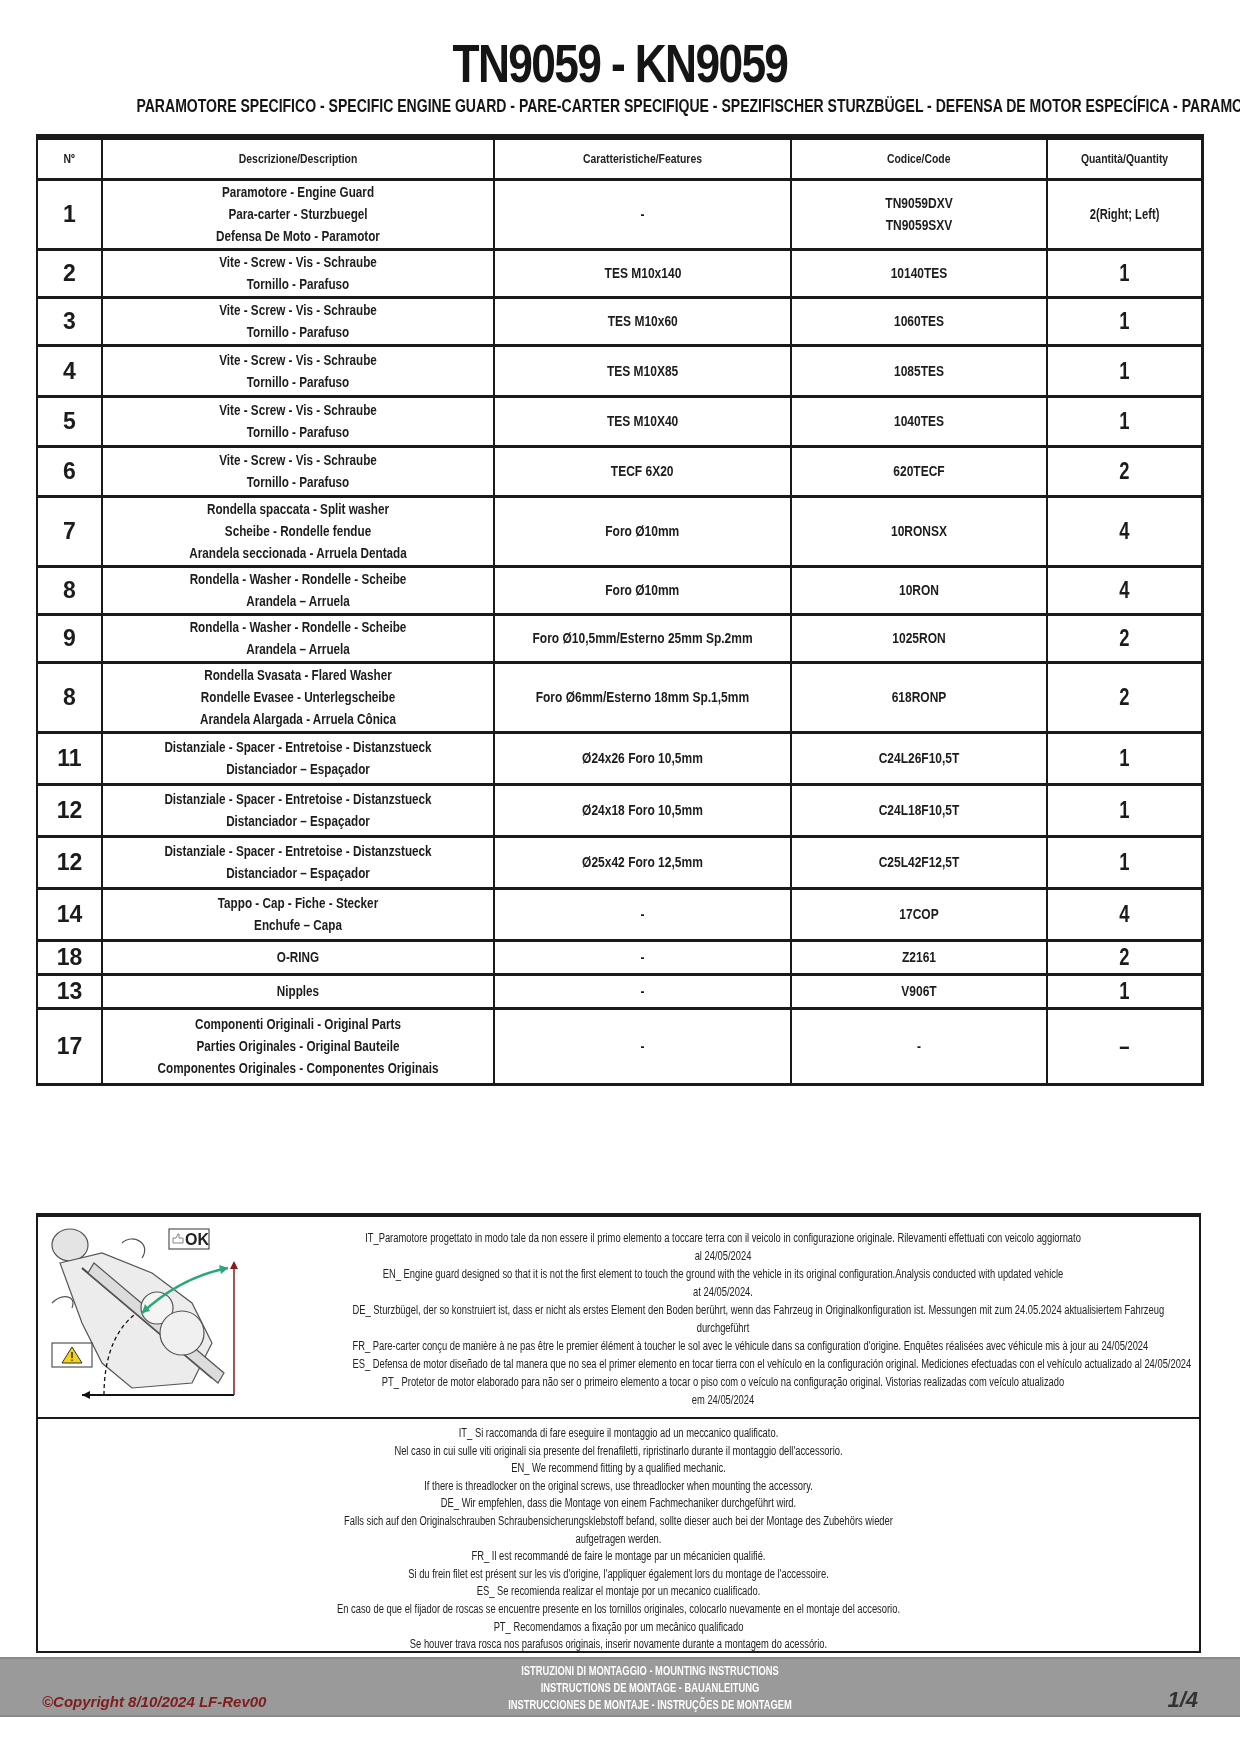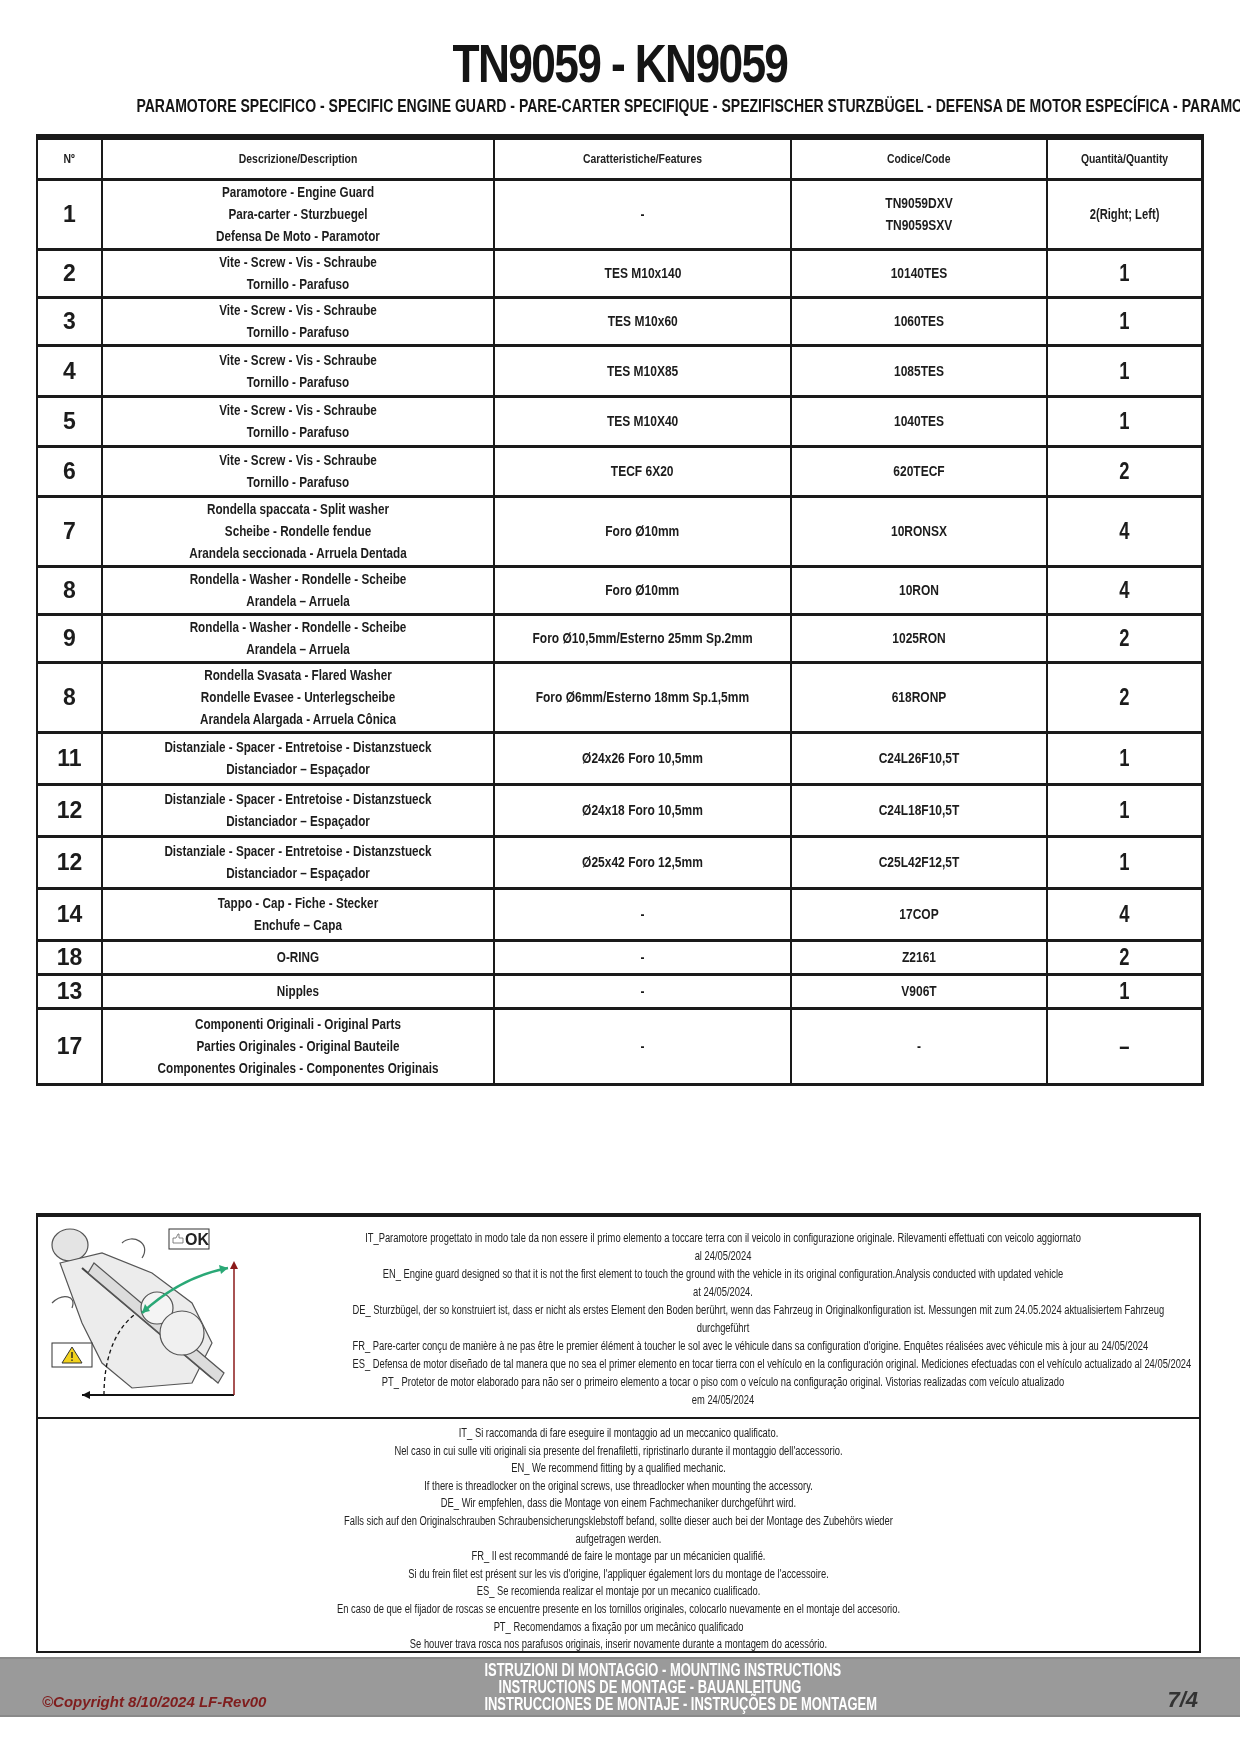--- a/index.html
+++ b/index.html
@@ -64,21 +64,21 @@
   #footer-band {
     position: absolute; left: 0; top: 1657px; width: 1240px; height: 60px;
     background: #9a9a9a; border-top: 2px solid #8a8a8a; border-bottom: 2px solid #8a8a8a;
   }
   #copyright {
     position: absolute; left: 42px; top: 34px; font-style: italic; font-weight: bold;
     font-size: 15px; color: #7f1d1d;
   }
   #footer-titles {
     position: absolute; left: 420px; top: 3px; width: 460px; text-align: center; color: #fff;
-    font-weight: bold; font-size: 18px; line-height: 17px;
+    font-weight: bold; font-size: 13px; line-height: 17px;
   }
   #footer-titles .line { display: block; white-space: nowrap; transform: scaleX(0.72); transform-origin: center; }
   #page-num {
     position: absolute; right: 42px; top: 28px; font-style: italic; font-weight: bold;
     font-size: 22px; color: #333;
   }
 </style>
 </head>
 <body>
 
@@ -375,14 +375,14 @@
     </div>
 </div>
 
 <div id="footer-band" style="background: rgb(154, 154, 154);">
   <div id="copyright">©Copyright 8/10/2024 LF-Rev00</div>
   <div id="footer-titles">
     <span class="line">ISTRUZIONI DI MONTAGGIO  -  MOUNTING INSTRUCTIONS</span>
     <span class="line">INSTRUCTIONS DE MONTAGE - BAUANLEITUNG</span>
     <span class="line">INSTRUCCIONES DE MONTAJE - INSTRUÇÕES DE MONTAGEM</span>
   </div>
-  <div id="page-num">7/4</div>
+  <div id="page-num">1/4</div>
 </div>
 
 </body></html>

